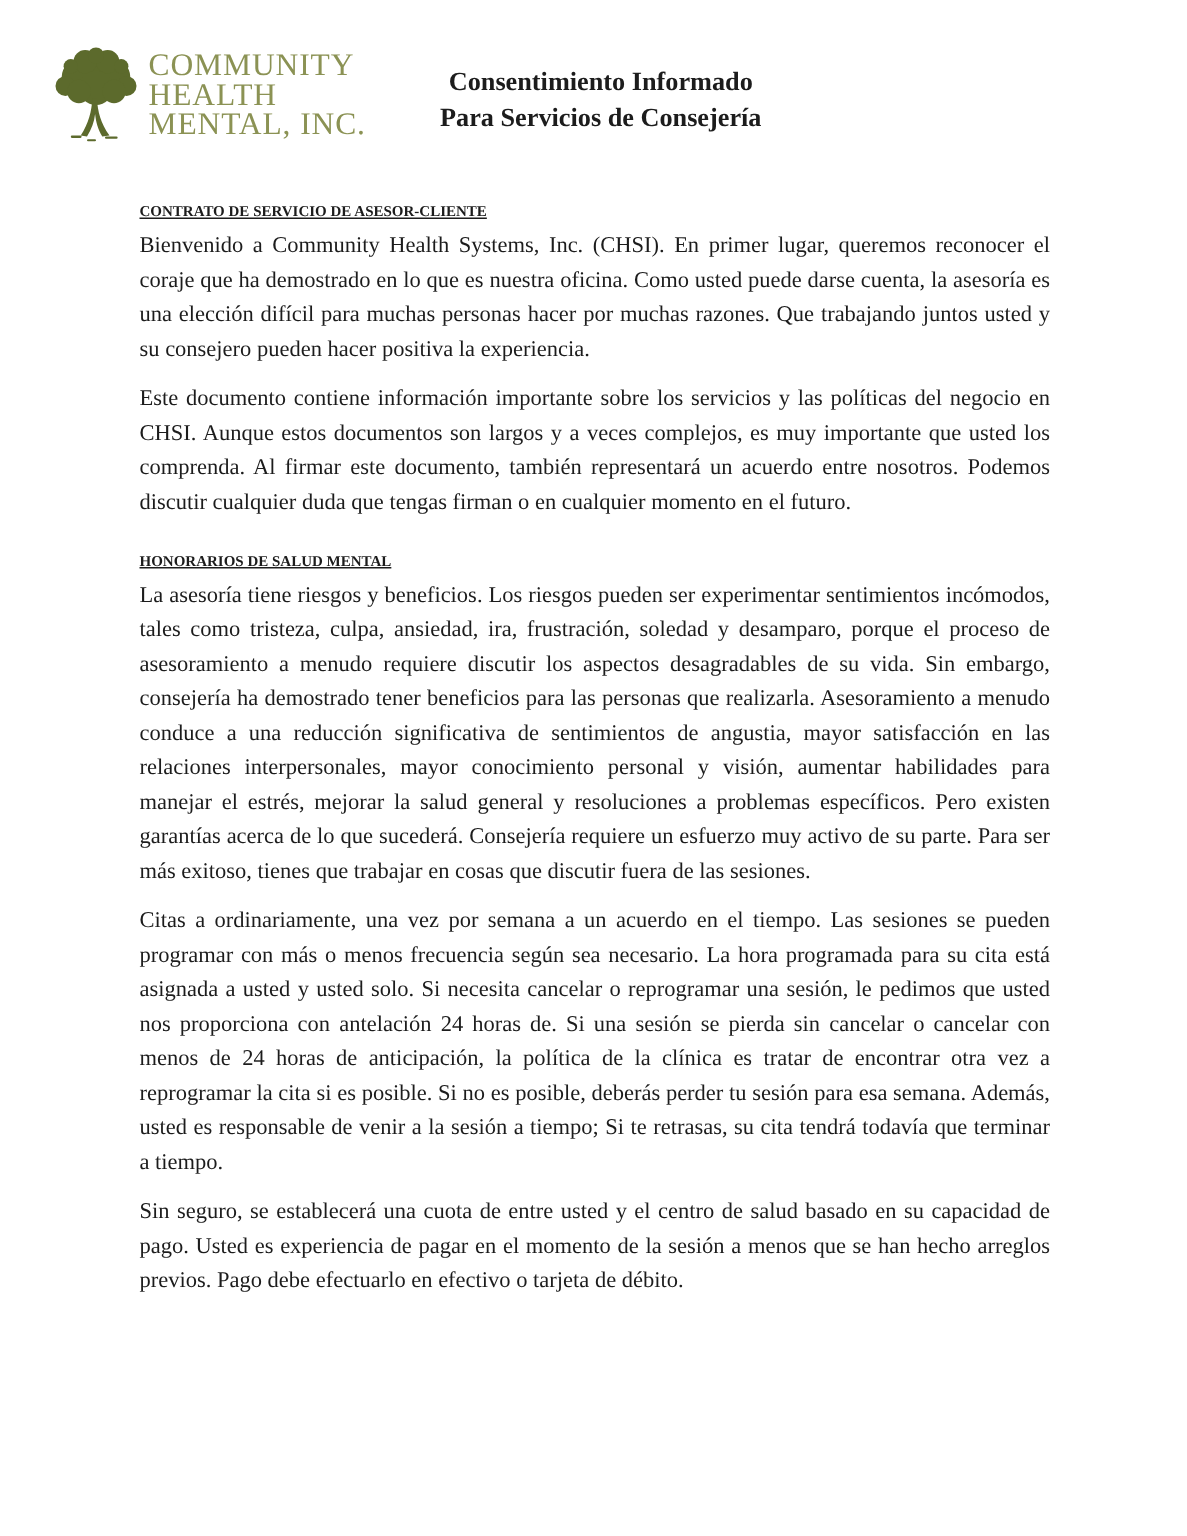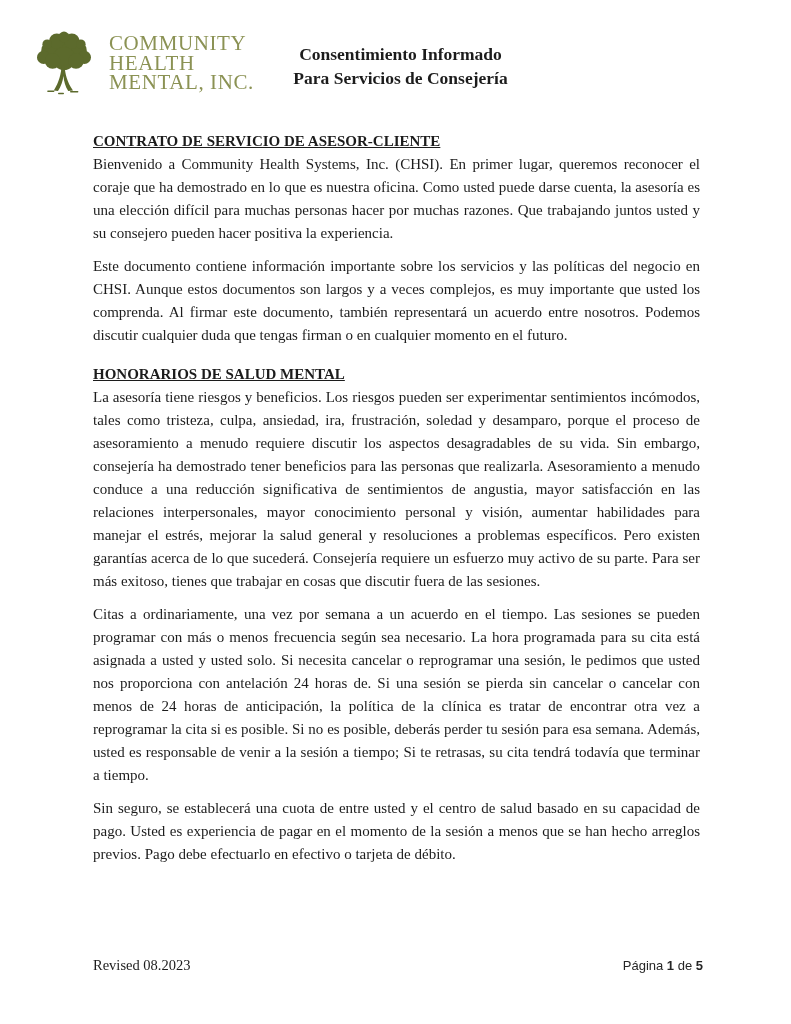--- a/index.html
+++ b/index.html
@@ -25,21 +25,21 @@
     display: flex;
     align-items: flex-start;
   }
   .logo-tree {
     width: 60px;
     height: 76px;
     color: var(--logo-tree, #5c6a2c);
     flex: 0 0 auto;
   }
   .logo-text {
-    margin-left: 15px;
+    margin-left: 5px;
     padding-top: 8px;
     display: flex;
     flex-direction: column;
     font-size: 21px;
     line-height: 19.5px;
     letter-spacing: 0.6px;
     color: var(--logo-text, #8b9254);
     white-space: nowrap;
   }
 
@@ -58,21 +58,21 @@
   
   .doc-body {
     position: absolute;
     left: 93px;
     width: 607px;
     top: 130px;
     font-size: 15px;
     line-height: 23px;
   }
   .section h2 {
-    font-size: 15px;
+    font-size: 10px;
     font-weight: bold;
     text-decoration: underline;
     margin: 16px 0 0 0;
   }
   .section:first-child h2 {
     margin-top: 0;
   }
   .section p {
     margin: 0 0 10px 0;
     text-align: justify;
@@ -155,18 +155,14 @@
 
   <section class="section">
   <p>Citas a ordinariamente, una vez por semana a un acuerdo en el tiempo. Las sesiones se pueden programar con más o menos frecuencia según sea necesario. La hora programada para su cita está asignada a usted y usted solo. Si necesita cancelar o reprogramar una sesión, le pedimos que usted nos proporciona con antelación 24 horas de. Si una sesión se pierda sin cancelar o cancelar con menos de 24 horas de anticipación, la política de la clínica es tratar de encontrar otra vez a reprogramar la cita si es posible. Si no es posible, deberás perder tu sesión para esa semana. Además, usted es responsable de venir a la sesión a tiempo; Si te retrasas, su cita tendrá todavía que terminar a tiempo.</p>
       </section>
 
   <section class="section">
   <p>Sin seguro, se establecerá una cuota de entre usted y el centro de salud basado en su capacidad de pago. Usted es experiencia de pagar en el momento de la sesión a menos que se han hecho arreglos previos. Pago debe efectuarlo en efectivo o tarjeta de débito.</p>
       </section>
 </main>
 
-  <footer class="doc-footer">
-    <span class="revised">Revised 08.2023</span>
-    <span class="page-indicator"><span>Página </span><b>1</b><span> de </span><b>5</b></span>
-  </footer>
 
 </div>
 
 </body></html>

